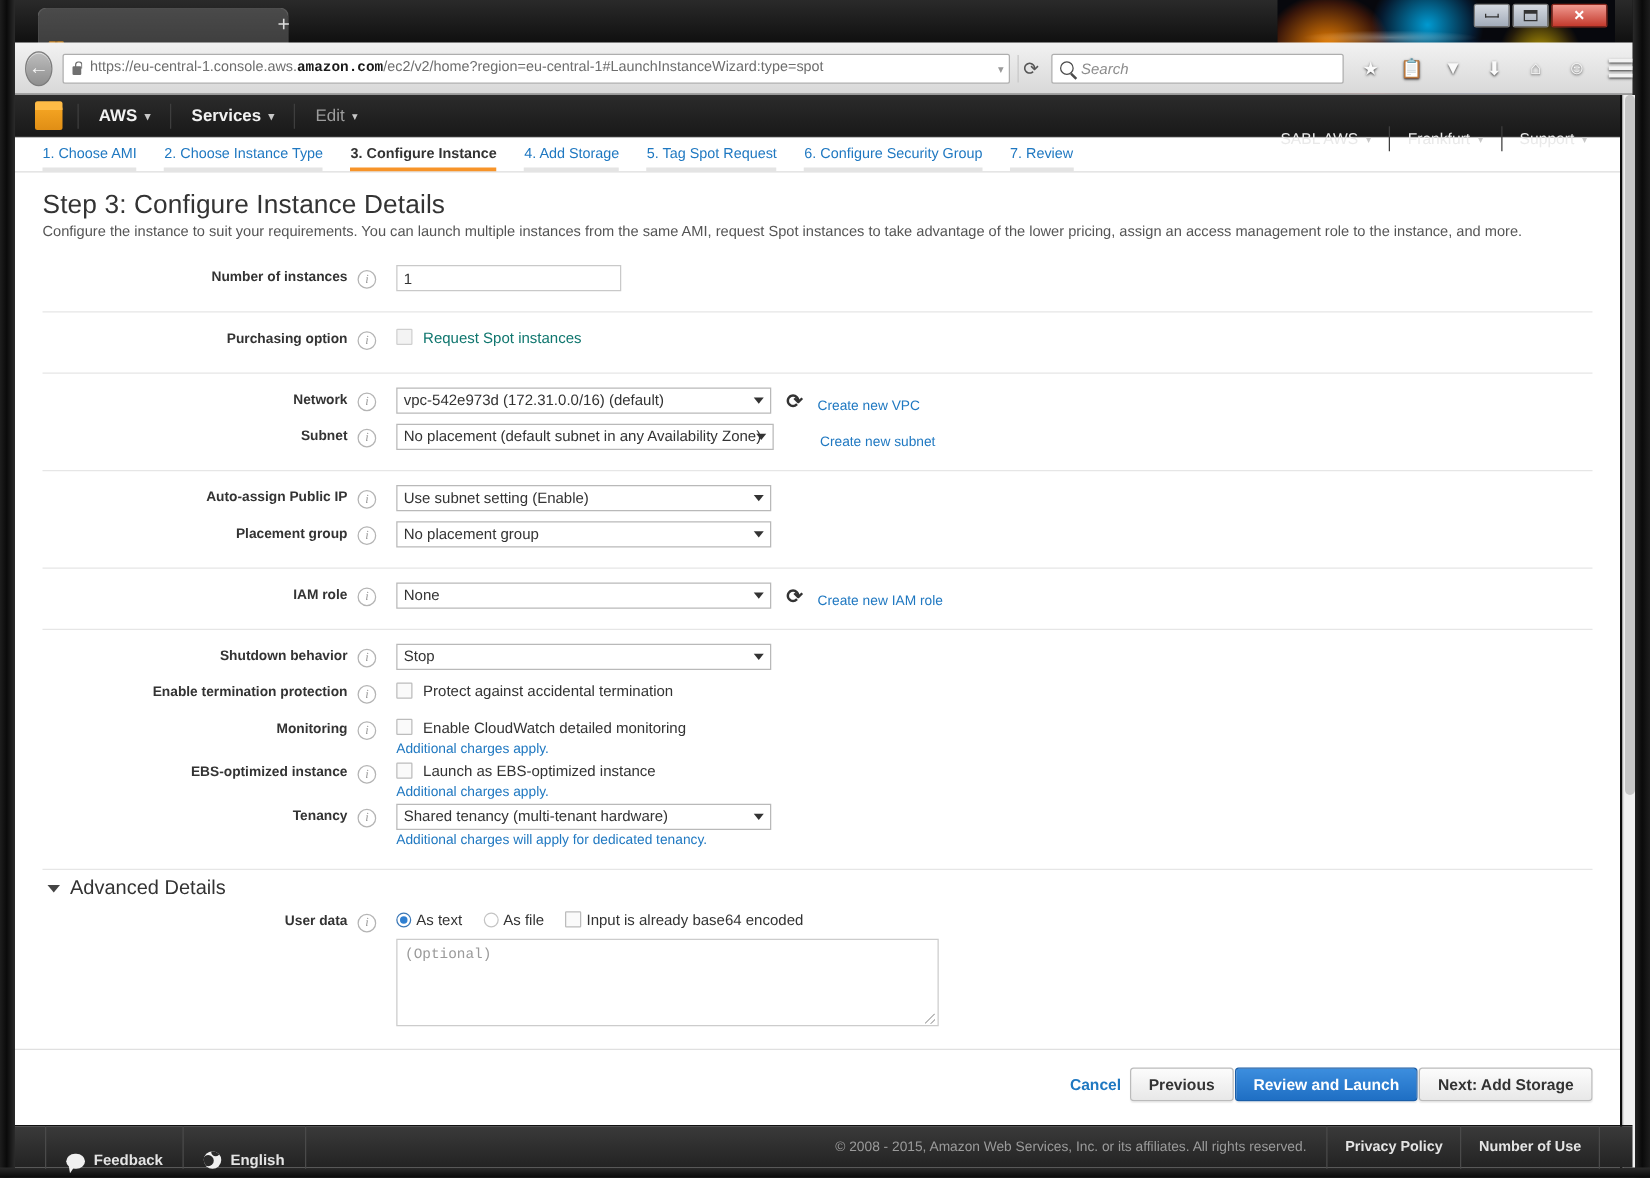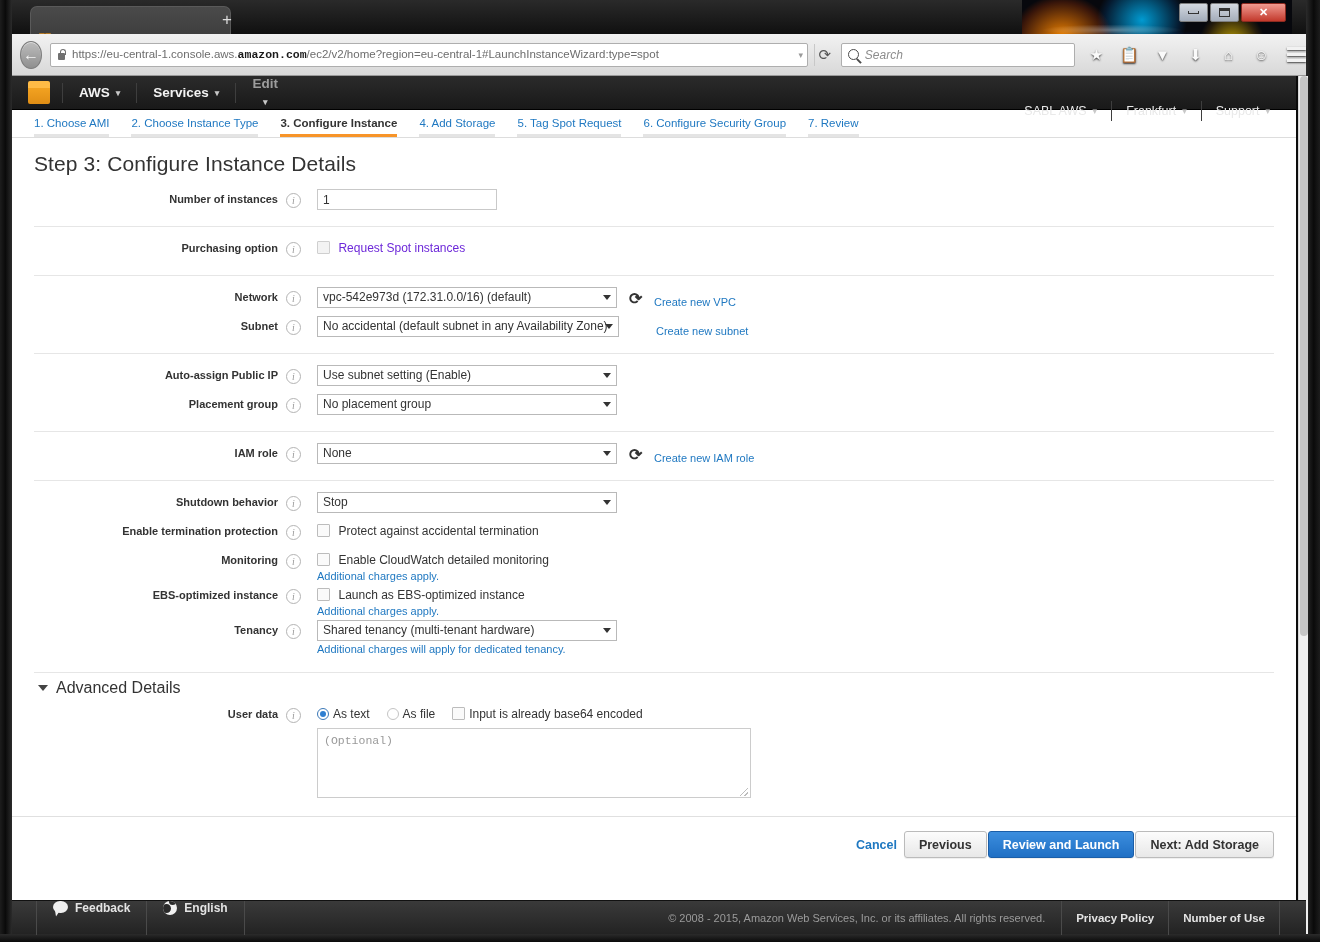--- a/index.html
+++ b/index.html
@@ -151,21 +151,21 @@
     border-bottom:1px solid #000;
   }
   .aws-cube { width:22px; height:24px; margin:0 10px 0 16px; position:relative; }
   .aws-cube::before{content:"";position:absolute;left:0;top:4px;width:22px;height:19px;
     background:linear-gradient(to bottom,#f6a623,#e08e15); border-radius:2px;}
   .aws-cube::after{content:"";position:absolute;left:0;top:0px;width:22px;height:7px;
     background:#ffbb46; border-radius:2px 2px 0 0;}
   .navsep { width:1px; height:20px; background:#3e3e3e; margin:0 2px; }
   .navitem { padding:0 14px; height:34px; display:flex; align-items:center; gap:6px;
     font-weight:bold; font-size:13.5px; color:#f2f2f2; }
-  .navitem.dim { color:#9d9d9d; font-weight:bold;flex-direction:column; }
+  .navitem.dim { color:#9d9d9d; font-weight:normal; }
   .caret { font-size:9px; color:#c8c8c8; }
   .navright { margin-left:auto; display:flex; align-items:center; padding-right:14px;margin-top:36px; }
   .navright .navitem { font-weight:normal; font-size:12.5px; color:#e9e9e9; padding:0 12px; }
 
   
   .wizard { height:28px; display:flex; align-items:flex-end; padding:0 22px;
     border-bottom:1px solid #ddd; background:#fff; }
   .step { font-size:11.5px; color:#1f78c1; padding:0 0 5px 0; margin-right:22px;
     border-bottom:3px solid #e4e4e4; white-space:nowrap; }
   .step.active { color:#333; font-weight:bold; border-bottom-color:#f79429; }
@@ -204,21 +204,21 @@
   .inline { display:flex; align-items:flex-end; }
   .refresh {
     display:inline-block; width:17px; height:17px; margin:0 8px 0 12px;
     color:#333; font-size:16px; line-height:16px; font-weight:bold;
   }
   .link { color:#1f78c1; font-size:11px; text-decoration:none; }
   .chk { width:13px; height:13px; border:1px solid #bcbcbc; background:#fafafa;
     display:inline-block; vertical-align:-2px; margin-right:4px; border-radius:1px; }
   .chk.dis { border-color:#cfcfcf; background:#f3f3f3; }
   .chklabel { font-size:12px; color:#333; }
-  .chklabel.dis { color:#6d28d9; }
+  .chklabel.dis { color:#0f766e; }
   .sublink { display:block; margin-top:2px; }
   .radio { width:12px; height:12px; border:1px solid #9f9f9f; border-radius:50%;
     display:inline-block; vertical-align:-2px; margin-right:4px; background:#fff; position:relative; }
   .radio.on { border-color:#3b78b7; }
   .radio.on::after{content:"";position:absolute;left:2px;top:2px;width:6px;height:6px;border-radius:50%;background:#2f7fd1;}
   .radio.off { border-color:#c4c4c4; }
 
   
   .advhead { display:flex; align-items:center; gap:8px; font-size:16px; color:#333;
     padding:6px 0 4px 2px; border-top:1px solid #e6e6e6; margin-top:6px; }
@@ -249,21 +249,21 @@
     border-color:#1a5ea8; color:#fff; }
   .btn.linkbtn { background:none; border:none; color:#1f78c1; box-shadow:none; padding:0 6px; }
 
   
   .pagefoot {
     position:absolute; left:12px; bottom:8px; width:1294px; height:34px;
     background: linear-gradient(to bottom,#3a3a3a,#232323);
     display:flex; align-items:center; color:#e4e4e4; font-size:12px;
     border-top:1px solid #111;
   }
-  .foot-item { display:flex; align-items:flex-start; gap:7px; padding:0 16px; height:34px;
+  .foot-item { display:flex; align-items:flex-end; gap:7px; padding:0 16px; height:34px;
     border-right:1px solid #4a4a4a; font-weight:bold; }
   .foot-item:first-child { border-left:1px solid #4a4a4a; margin-left:24px; }
   .bubble-icon { width:15px; height:12px; background:#f0f0f0; border-radius:7px/6px; position:relative; }
   .bubble-icon::after{content:"";position:absolute;left:2px;bottom:-4px;width:5px;height:6px;
     background:#f0f0f0; clip-path:polygon(0 0,100% 0,20% 100%);}
   .globe-icon { width:14px; height:14px; border-radius:50%; background:#f0f0f0; position:relative;
     overflow:hidden; }
   .globe-icon::before{content:"";position:absolute;left:-1px;top:3px;width:9px;height:9px;
     background:#2a2a2a; border-radius:50%;}
   .globe-icon::after{content:"";position:absolute;right:1px;top:-3px;width:7px;height:7px;
@@ -371,20 +371,21 @@
       <div class="step">1. Choose AMI</div>
       <div class="step">2. Choose Instance Type</div>
       <div class="step active">3. Configure Instance</div>
       <div class="step">4. Add Storage</div>
       <div class="step">5. Tag Spot Request</div>
       <div class="step">6. Configure Security Group</div>
       <div class="step">7. Review</div>
     </div>
 
     <h1 class="page-title">Step 3: Configure Instance Details</h1>
+    <p class="page-desc">Configure the instance to suit your requirements. You can launch multiple instances from the same AMI, request Spot instances to take advantage of the lower pricing, assign an access management role to the instance, and more.</p>
 
     <div class="formwrap">
 
       <div class="group">
         <div class="row">
           <div class="lbl">Number of instances</div>
           <div class="info">i</div>
           <div class="ctl">
             <input class="txtinput" type="text" value="1" style="">
           </div>
@@ -413,21 +414,21 @@
             </span>
             <span class="refresh">⟳</span>
             <a class="link">Create new VPC</a>
           </div>
         </div>
         <div class="row">
           <div class="lbl">Subnet</div>
           <div class="info">i</div>
           <div class="ctl inline">
             <span class="sel w302">
-              <span>No accidental (default subnet in any Availability Zone)</span>
+              <span>No placement (default subnet in any Availability Zone)</span>
               <span class="arw"></span>
             </span>
             <a class="link" style="margin-left:37px;">Create new subnet</a>
           </div>
         </div>
       </div>
 
       <div class="group">
         <div class="row">
           <div class="lbl">Auto-assign Public IP</div>

